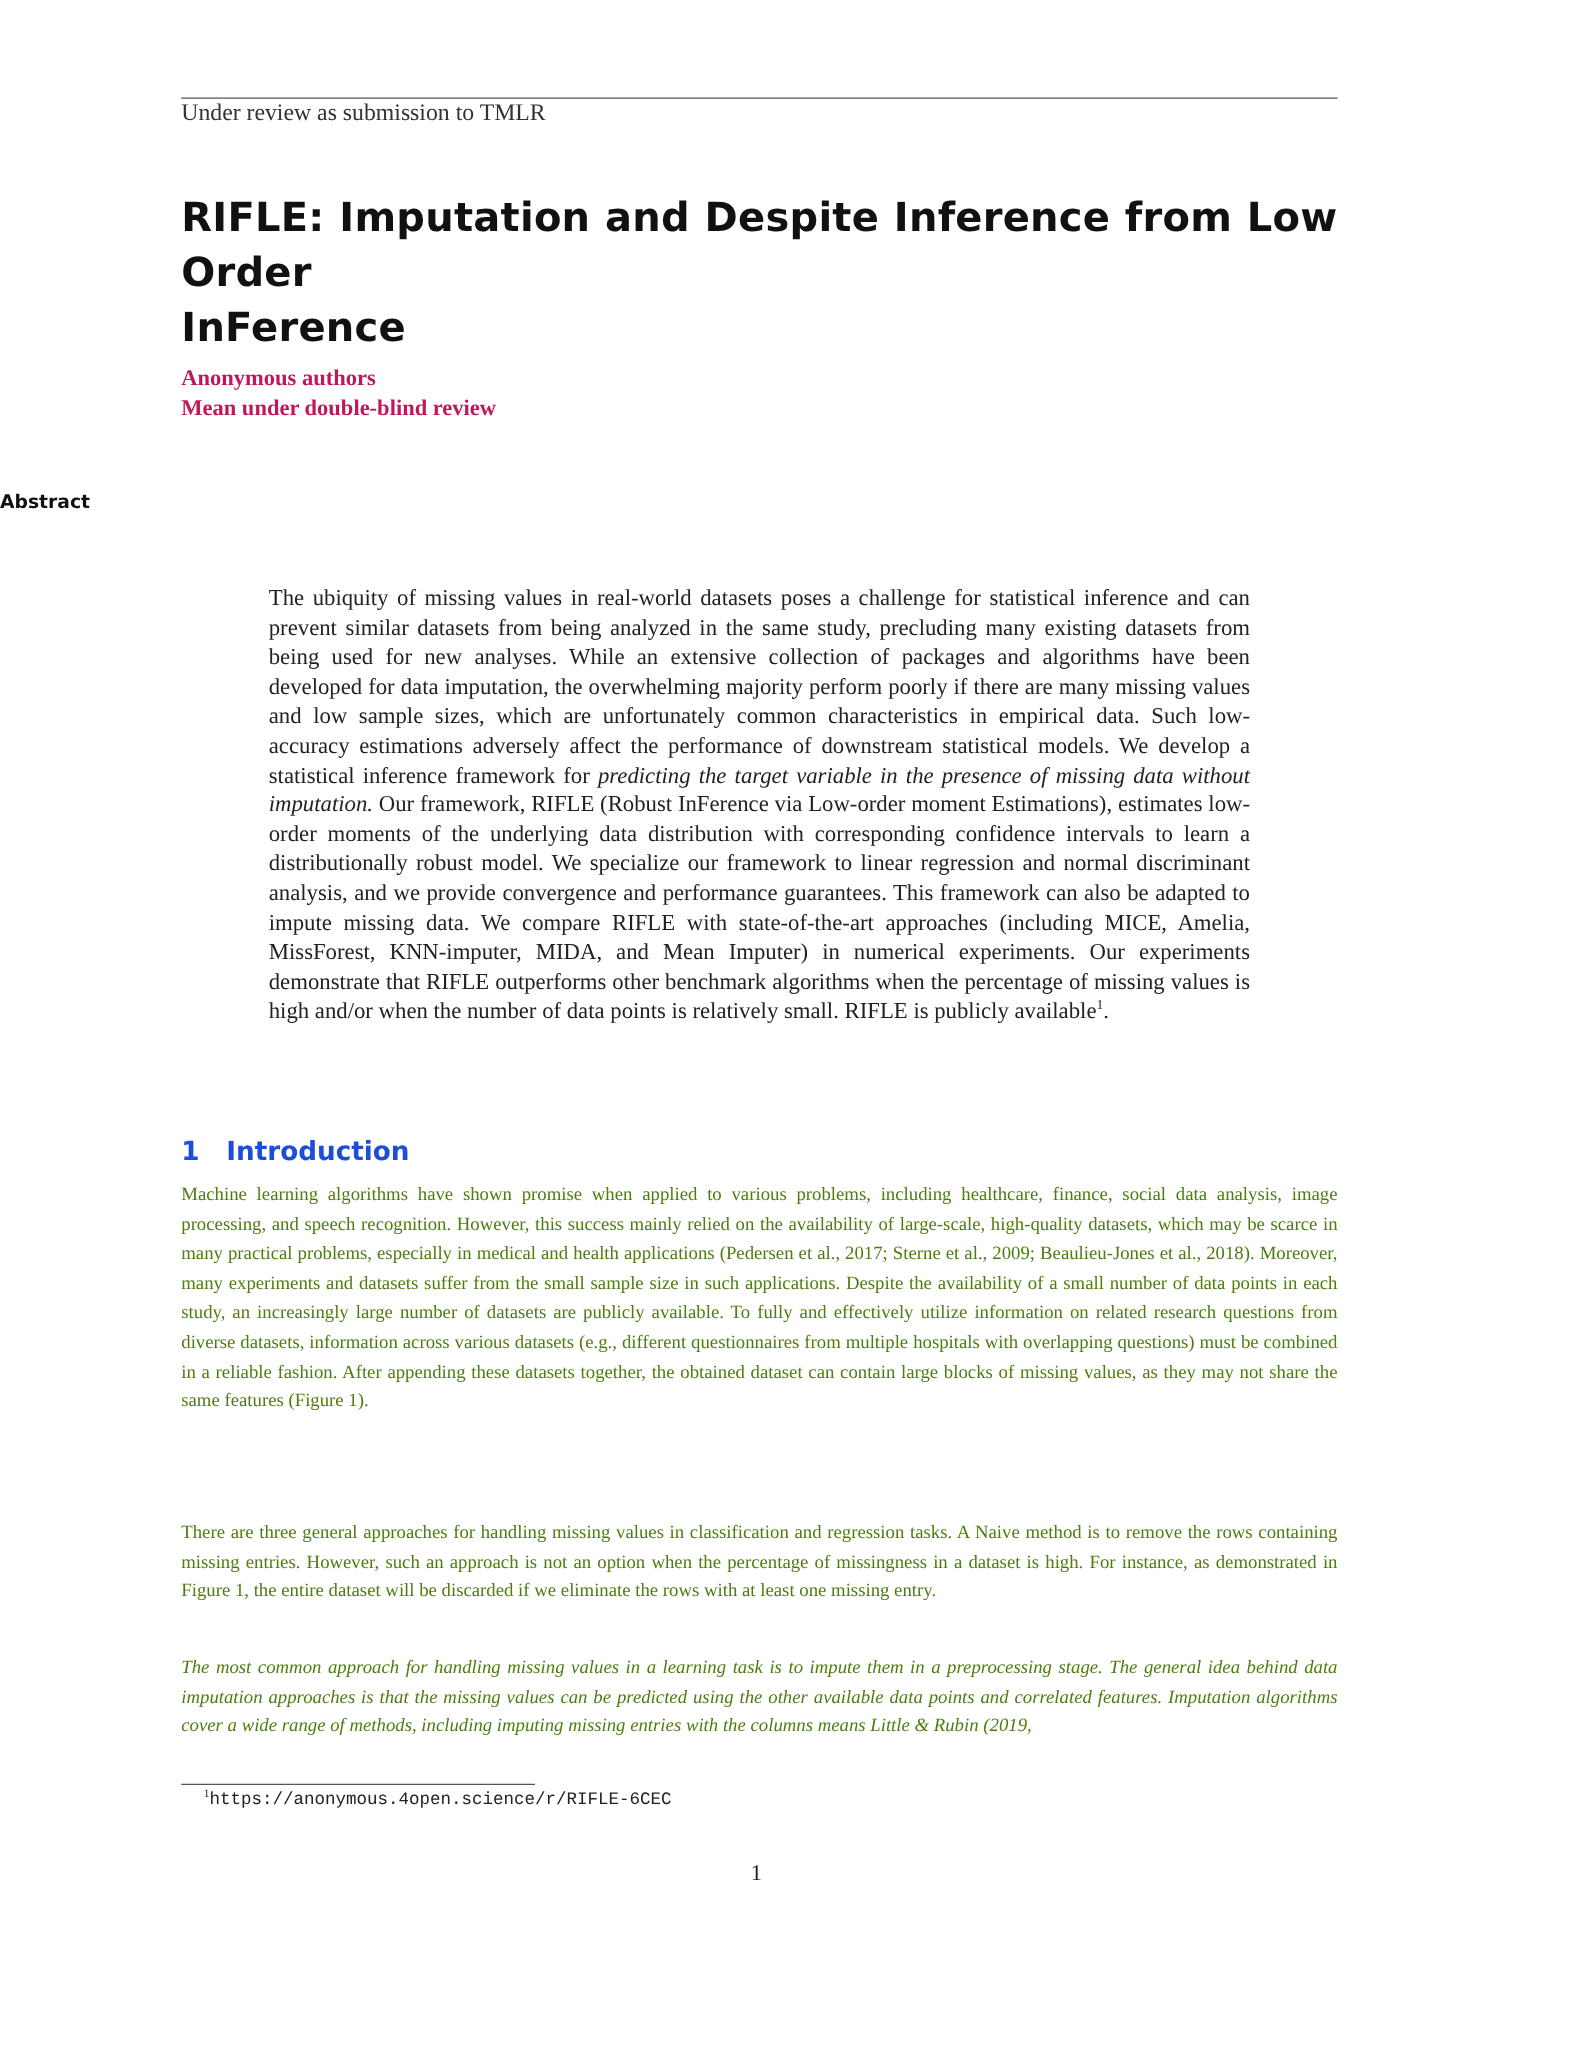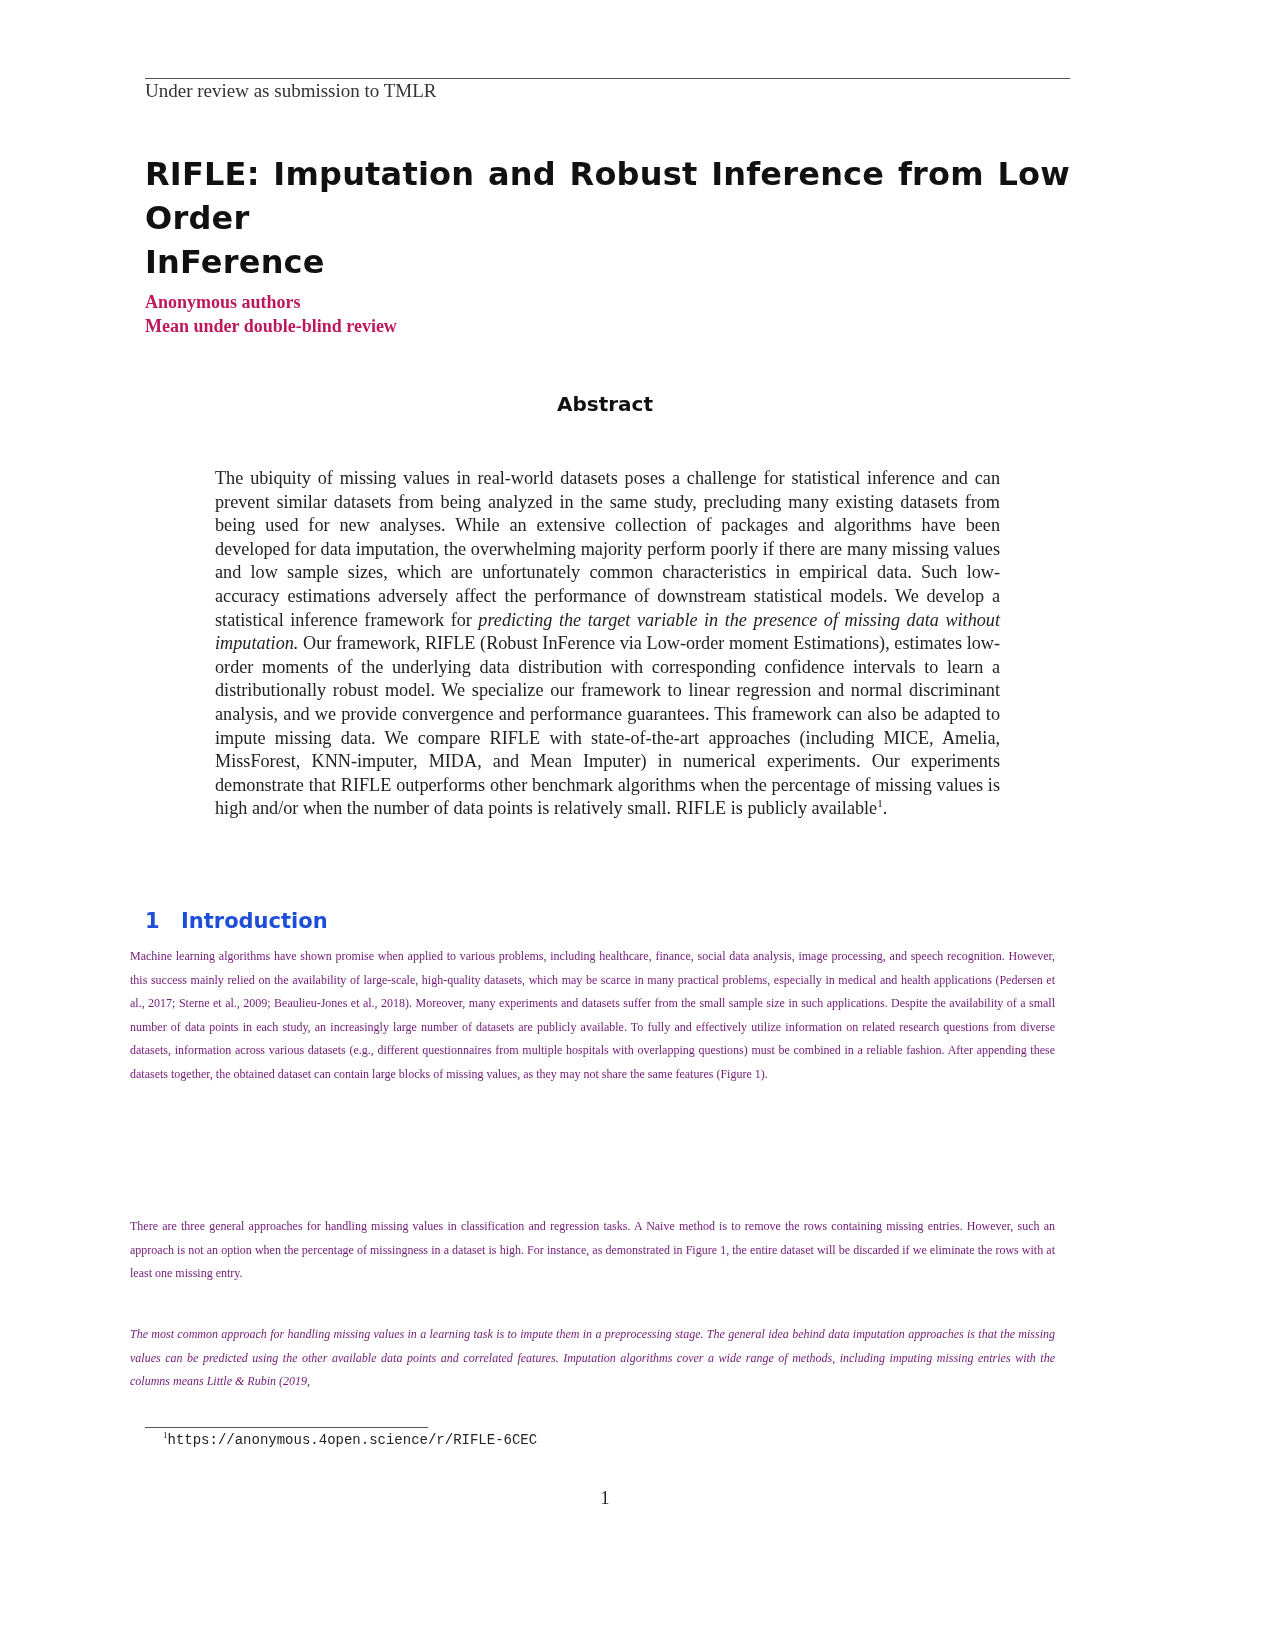--- a/index.html
+++ b/index.html
@@ -9,47 +9,47 @@
   .mono { font-family: "Liberation Mono", "DejaVu Sans Mono", monospace; }
 
   .running-head { position: absolute; left: 145px; top: 52px; width: 925px; font-size: 19px; color: #333; margin-top: 28px; }
   .head-rule { position: absolute; left: 145px; top: 78px; width: 925px; height: 0; border-top: 1.5px solid #555; }
 
   .title { position: absolute; left: 145px; top: 152px; width: 925px; font-size: 32px; font-weight: bold; line-height: 44px; letter-spacing: 0.2px; color: #111; text-align: justify; text-align-last: left; }
   .title .l1 { display: block; text-align: justify; text-align-last: justify; }
 
   .authors { position: absolute; left: 145px; top: 290px; font-size: 18px; font-weight: bold; line-height: 24px; color: #be185d; }
 
-  .abs-head { position: absolute; left: 0; width: 1210px; top: 392px; text-align: center; font-size: 20px; font-weight: bold; color: #111; }
+  .abs-head { position: absolute; left: 0; width: 1210px; top: 392px; text-align: left; font-size: 15px; font-weight: bold; color: #111; }
 
   .abstract { position: absolute; left: 215px; top: 467px; width: 785px; font-size: 18.2px; line-height: 23.6px; text-align: justify; color: #222; }
   .abstract i { font-style: italic; }
   sup { font-size: 11px; vertical-align: super; line-height: 0; }
 
   .sec-head { position: absolute; left: 145px; top: 909px; font-size: 21px; font-weight: bold; color: #1d4ed8; }
   .sec-head .num { display: inline-block; width: 36px; }
 
-  .body-text { position: absolute; left: 130px; width: 925px; font-size: 12px; line-height: 23.6px; text-align: justify; color: #701a75; }
+  .body-text { position: absolute; left: 145px; width: 925px; font-size: 15px; line-height: 23.6px; text-align: justify; color: #4d7c0f; }
   .p1 { top: 945px; }
   .p2 { top: 1215px; }
   .p3 { top: 1323px; font-style: italic; }
 
   .fn-rule { position: absolute; left: 145px; top: 1427px; width: 283px; border-top: 1.5px solid #555; }
   .footnote { position: absolute; left: 163px; top: 1432px; font-size: 14px; color: #222; text-align: right; }
   .footnote sup { font-size: 9px; }
   .page-num { position: absolute; left: 0; width: 1210px; top: 1488px; text-align: center; font-size: 18px; color: #222; }
 </style>
 </head>
 <body>
 
 <div class="running-head serif">Under review as submission to TMLR</div>
 <div class="head-rule"></div>
 
 <h1 class="title sans" style="margin:0">
-  <span class="l1">RIFLE: Imputation and Robust Inference from Low Order</span>
+  <span class="l1">RIFLE: Imputation and Despite Inference from Low Order</span>
   <span>InFerence</span>
 </h1>
 
 <div class="authors serif">
   <div>Anonymous authors</div>
   <div>Mean under double-blind review</div>
 </div>
 
 <div class="abs-head sans">Abstract</div>
 

